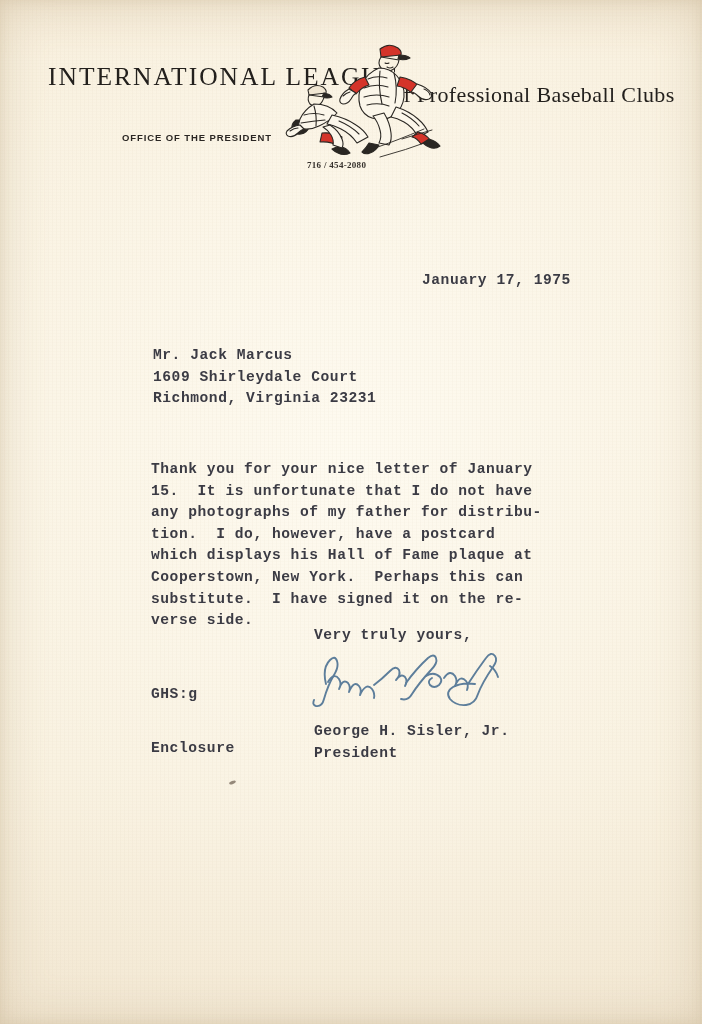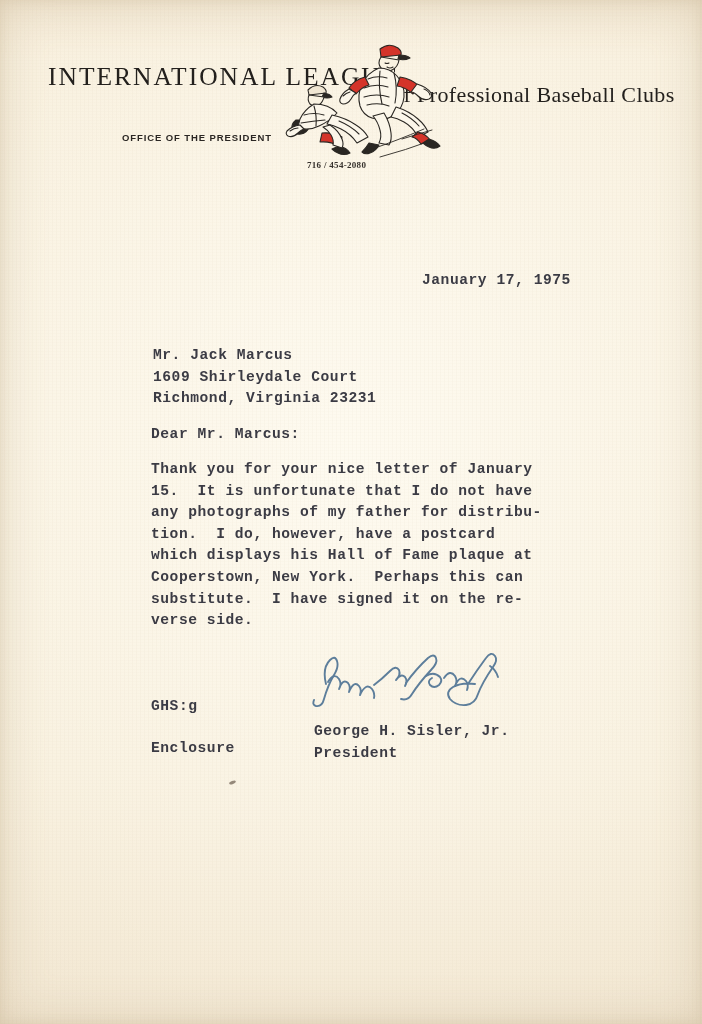--- a/index.html
+++ b/index.html
@@ -115,21 +115,21 @@
     line-height: 21.6px;
     white-space: pre;
     font-weight: bold;
   }
   #date-line   { left: 422px; top: 270px; }
   #addressee   { left: 153px; top: 345px; }
   #salutation  { left: 151px; top: 424px; }
   #body-text   { left: 151px; top: 459px; }
   #closing     { left: 314px; top: 625px; }
   #signer      { left: 314px; top: 721px; }
-  #ref-initials{ left: 151px; top: 684px; margin-top: 12px; }
+  #ref-initials{ left: 151px; top: 684px; }
   #enclosure   { left: 151px; top: 738px; }
 
   #signature {
     position: absolute;
     left: 308px;
     top: 640px;
     width: 210px;
     height: 68px;
     pointer-events: none;
   }
@@ -224,31 +224,31 @@
       <path d="M118 106 q16 -5 30 -9"></path>
     </g>
   </svg>
 
   <div class="typed" id="date-line">January 17, 1975</div>
 
   <div class="typed" id="addressee">Mr. Jack Marcus
 1609 Shirleydale Court
 Richmond, Virginia 23231</div>
 
-  <div class="typed" id="salutation">Dear Mr. Marcus:</div>
 
   <div class="typed" id="body-text">Thank you for your nice letter of January
 15.  It is unfortunate that I do not have
 any photographs of my father for distribu-
 tion.  I do, however, have a postcard
 which displays his Hall of Fame plaque at
 Cooperstown, New York.  Perhaps this can
 substitute.  I have signed it on the re-
 verse side.</div>
 
+  <div class="typed" id="closing">Very truly yours,</div>
 
   <svg id="signature" viewBox="0 0 210 68">
     <g fill="none" stroke="#5d7e9b" stroke-width="1.9" stroke-linecap="round" stroke-linejoin="round">
       <path d="M18 44 q-4 -16 4 -24 q5 -5 7 1 q2 6 -3 14 q-6 10 -10 24 q-2 8 -8 7 q-4 -1 -2 -6"></path>
       <path d="M20 42 q6 -10 11 -3 q3 5 0 10 q4 -11 9 -6 q3 4 1 9 q5 -12 10 -6 q3 4 1 9 q6 -13 12 -6 q3 4 2 9"></path>
       <path d="M66 45 q8 -6 16 -14 q6 -6 9 -1 q2 5 -3 10 q5 -7 9 -3 q3 4 0 9"></path>
       <path d="M98 43 q10 -14 22 -25 q6 -5 8 0 q2 5 -5 12 q-12 13 -19 24 q-4 7 -11 5"></path>
       <path d="M118 36 q8 -5 14 1 q3 4 -1 8 q-5 4 -9 0 q-3 -4 2 -7"></path>
       <path d="M136 38 q6 -9 11 -2 q3 5 0 10 q5 -12 11 -5 q3 4 1 9"></path>
       <path d="M160 44 q9 -14 18 -26 q5 -7 9 -2 q3 4 -2 11 q-11 16 -15 27 q-3 10 -12 11 q-10 1 -16 -6 q-5 -7 3 -12 q9 -5 22 -3"></path>

